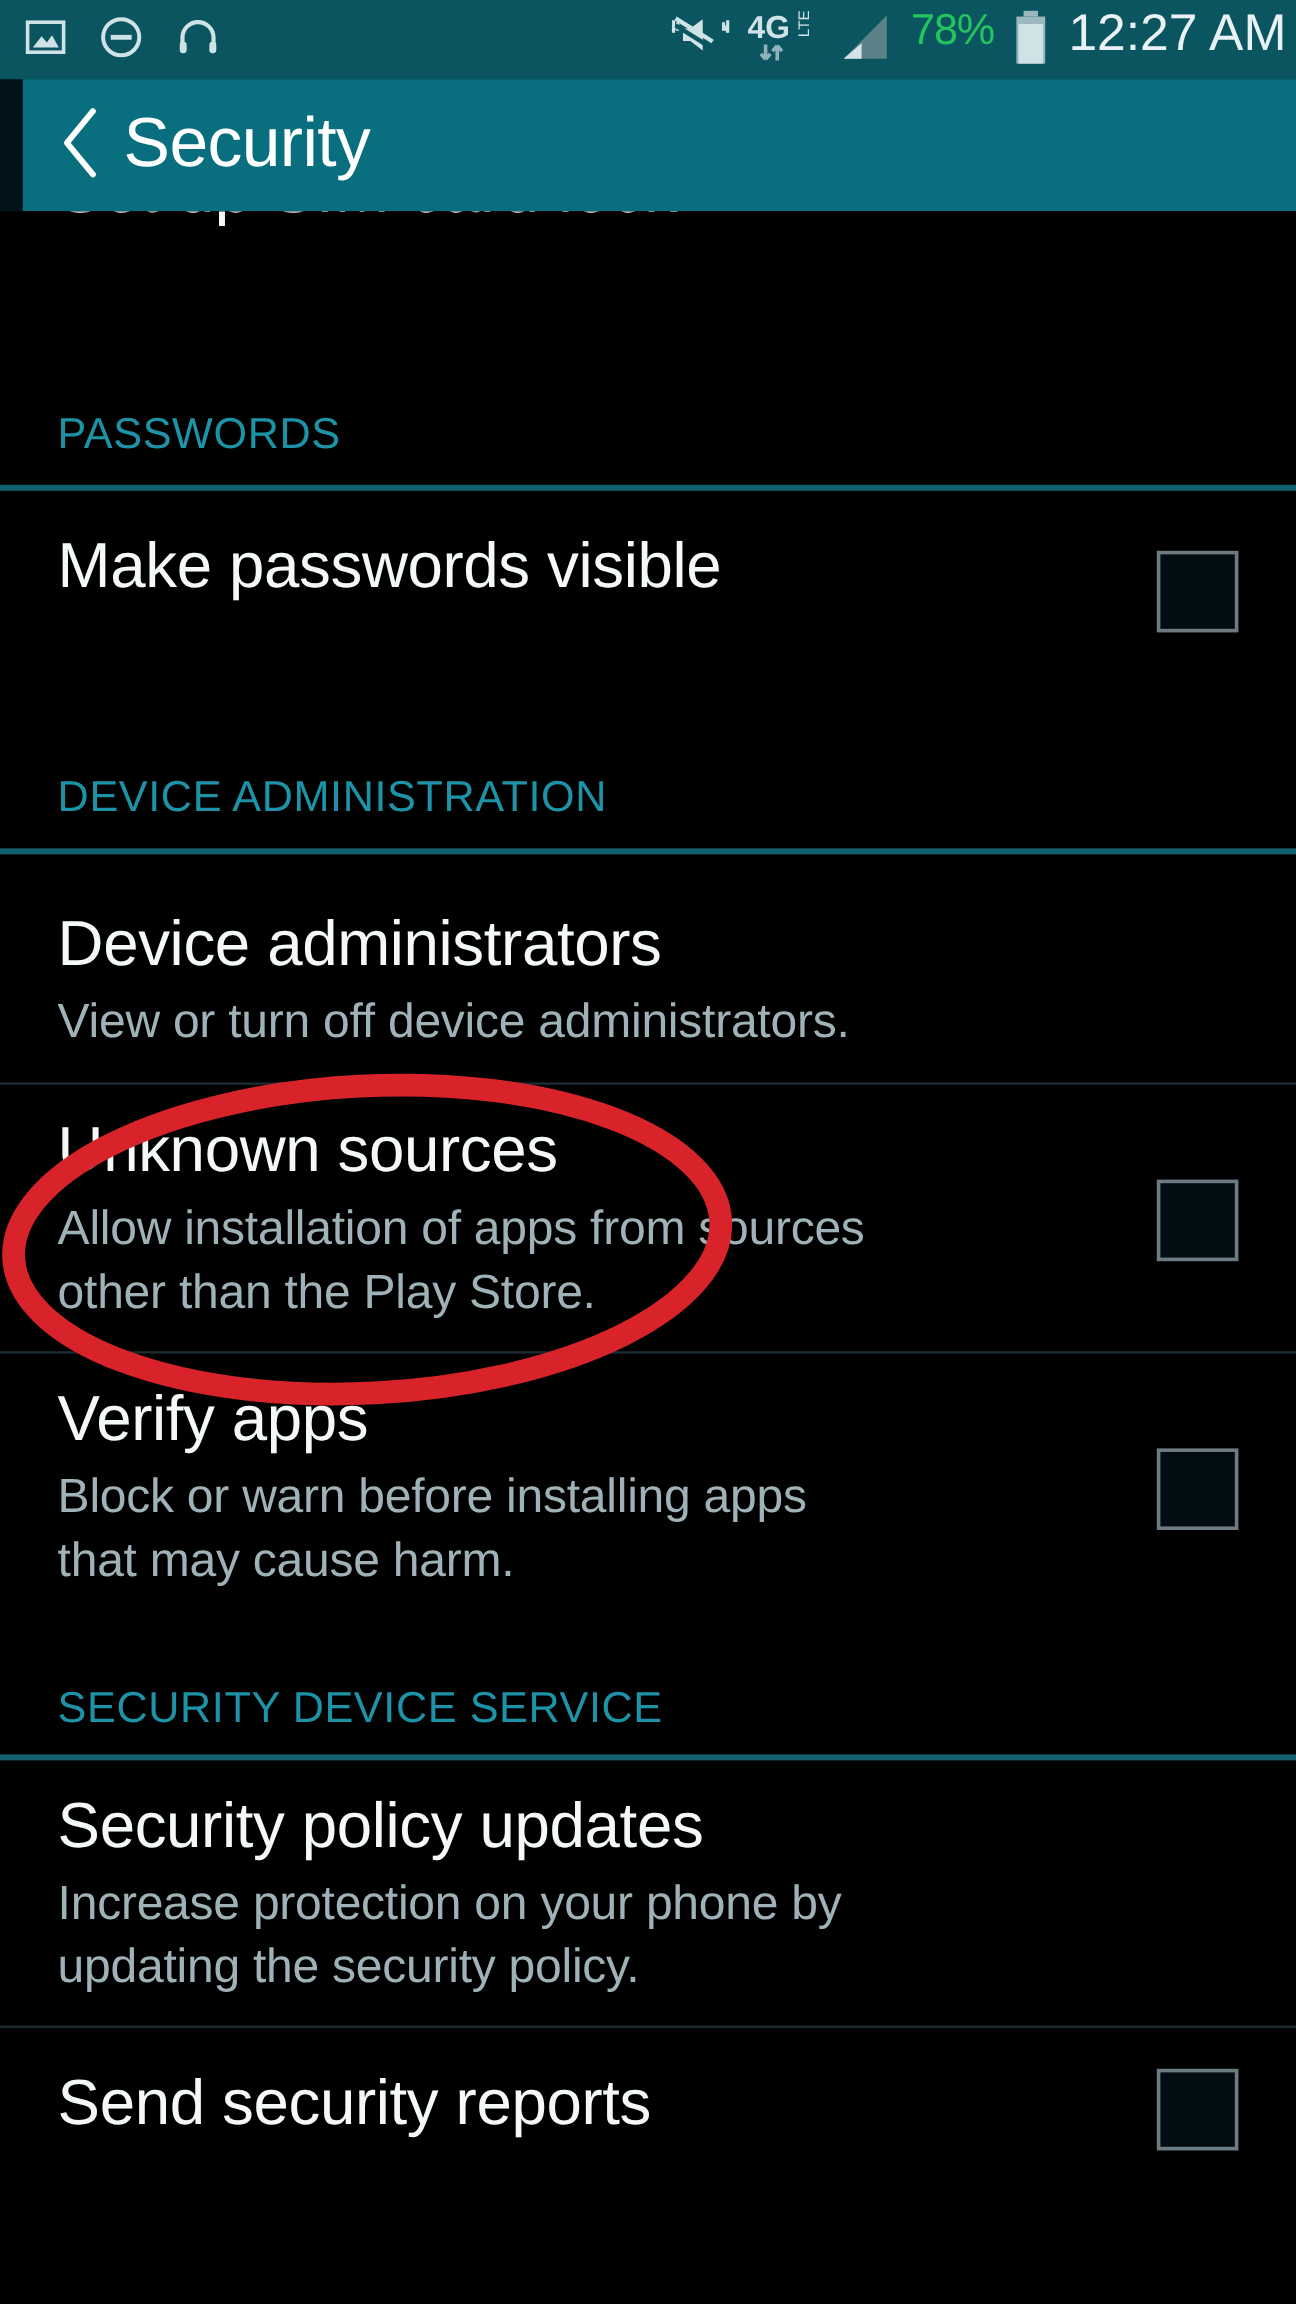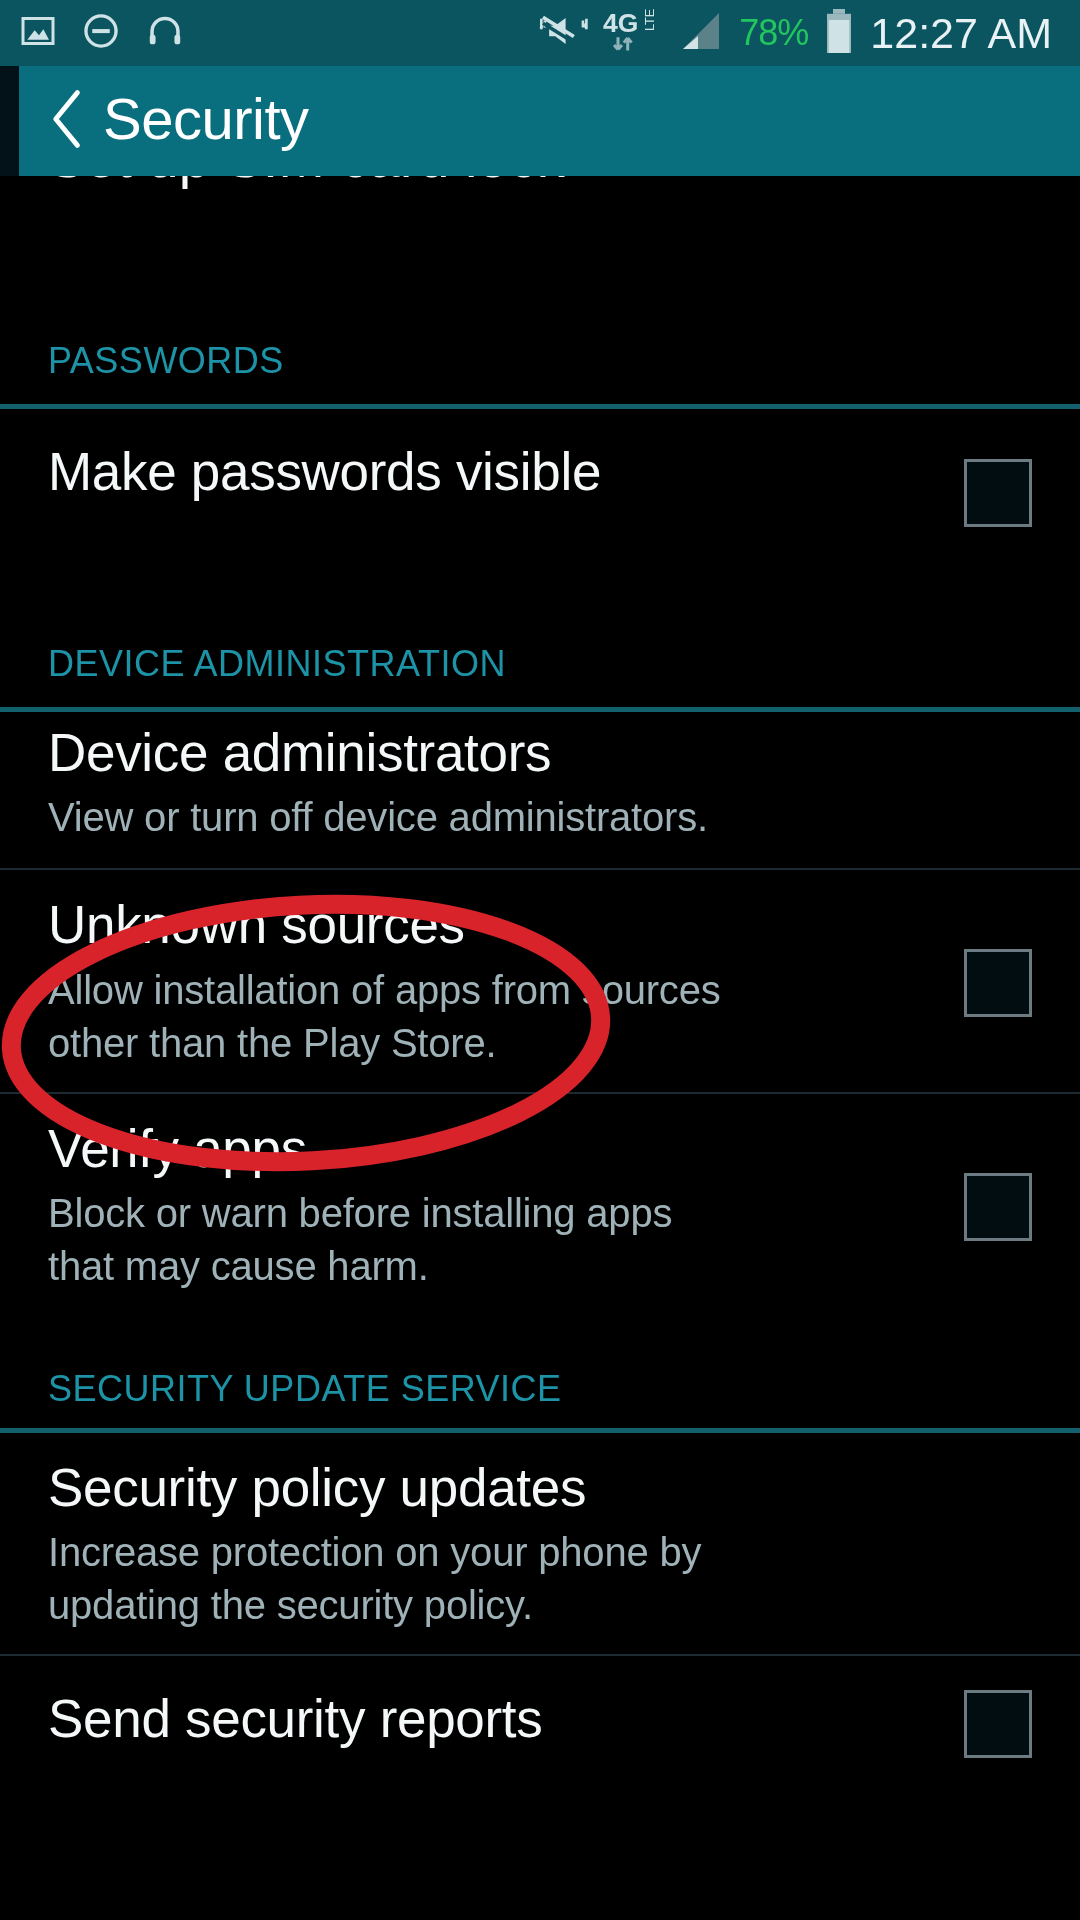--- a/index.html
+++ b/index.html
@@ -11,21 +11,21 @@
   }
   #screen { position:relative; width:1080px; height:1920px; background:#021218; overflow:hidden; }
 
   
   .statusbar {
     position:absolute; top:0; left:0; width:1080px; height:66px;
     background:#0b5561;
     display:flex; align-items:center;
   }
   .sb-left { display:flex; align-items:center; gap:22px; padding-left:18px; }
-  .sb-right { margin-left:auto; display:flex; align-items:center; gap:14px; padding-right:28px; }
+  .sb-right { margin-left:auto; display:flex; gap:14px; padding-right:8px; }
   .sb-icon { display:block; }
   .sb-battpct {
     color:#22c55e; font-size:36px; letter-spacing:-1px; line-height:1;
     font-family:"Liberation Sans", sans-serif;
   }
   .sb-time {
     color:#e8f2f4; font-size:43px; line-height:1; letter-spacing:0px;
     font-family:"Liberation Sans", sans-serif;
   }
 
@@ -181,21 +181,21 @@
         <div class="row-title">Make passwords visible</div>
       </div>
       <div class="checkbox"></div>
     </div>
 
     <div class="section-header" style="height:128px;">
       <span style="padding-bottom:22px;">DEVICE ADMINISTRATION</span>
     </div>
     <div class="divider-teal"></div>
 
-    <div class="row" style="padding-top:12px;padding-bottom:24px;">
+    <div class="row" style="padding-top:46px;padding-bottom:24px;">
       <div class="row-texts">
         <div class="row-title">Device administrators</div>
         <div class="row-sub">View or turn off device administrators.</div>
       </div>
       <div class="cb-slot"></div>
     </div>
     <div class="divider-thin"></div>
 
     <div class="row" style="padding-top:26px;padding-bottom:22px;">
       <div class="row-texts">
@@ -208,21 +208,21 @@
 
     <div class="row" style="padding-top:26px;padding-bottom:22px;">
       <div class="row-texts">
         <div class="row-title">Verify apps</div>
         <div class="row-sub" style="max-width:700px;">Block or warn before installing apps that may cause harm.</div>
       </div>
       <div class="checkbox"></div>
     </div>
 
     <div class="section-header" style="height:112px;">
-      <span style="padding-bottom:18px;">SECURITY UPDATE SERVICE</span>
+      <span style="padding-bottom:18px;">SECURITY DEVICE SERVICE</span>
     </div>
     <div class="divider-teal"></div>
 
     <div class="row" style="padding-top:26px;padding-bottom:22px;">
       <div class="row-texts">
         <div class="row-title">Security policy updates</div>
         <div class="row-sub" style="max-width:800px;">Increase protection on your phone by updating the security policy.</div>
       </div>
       <div class="cb-slot"></div>
     </div>

